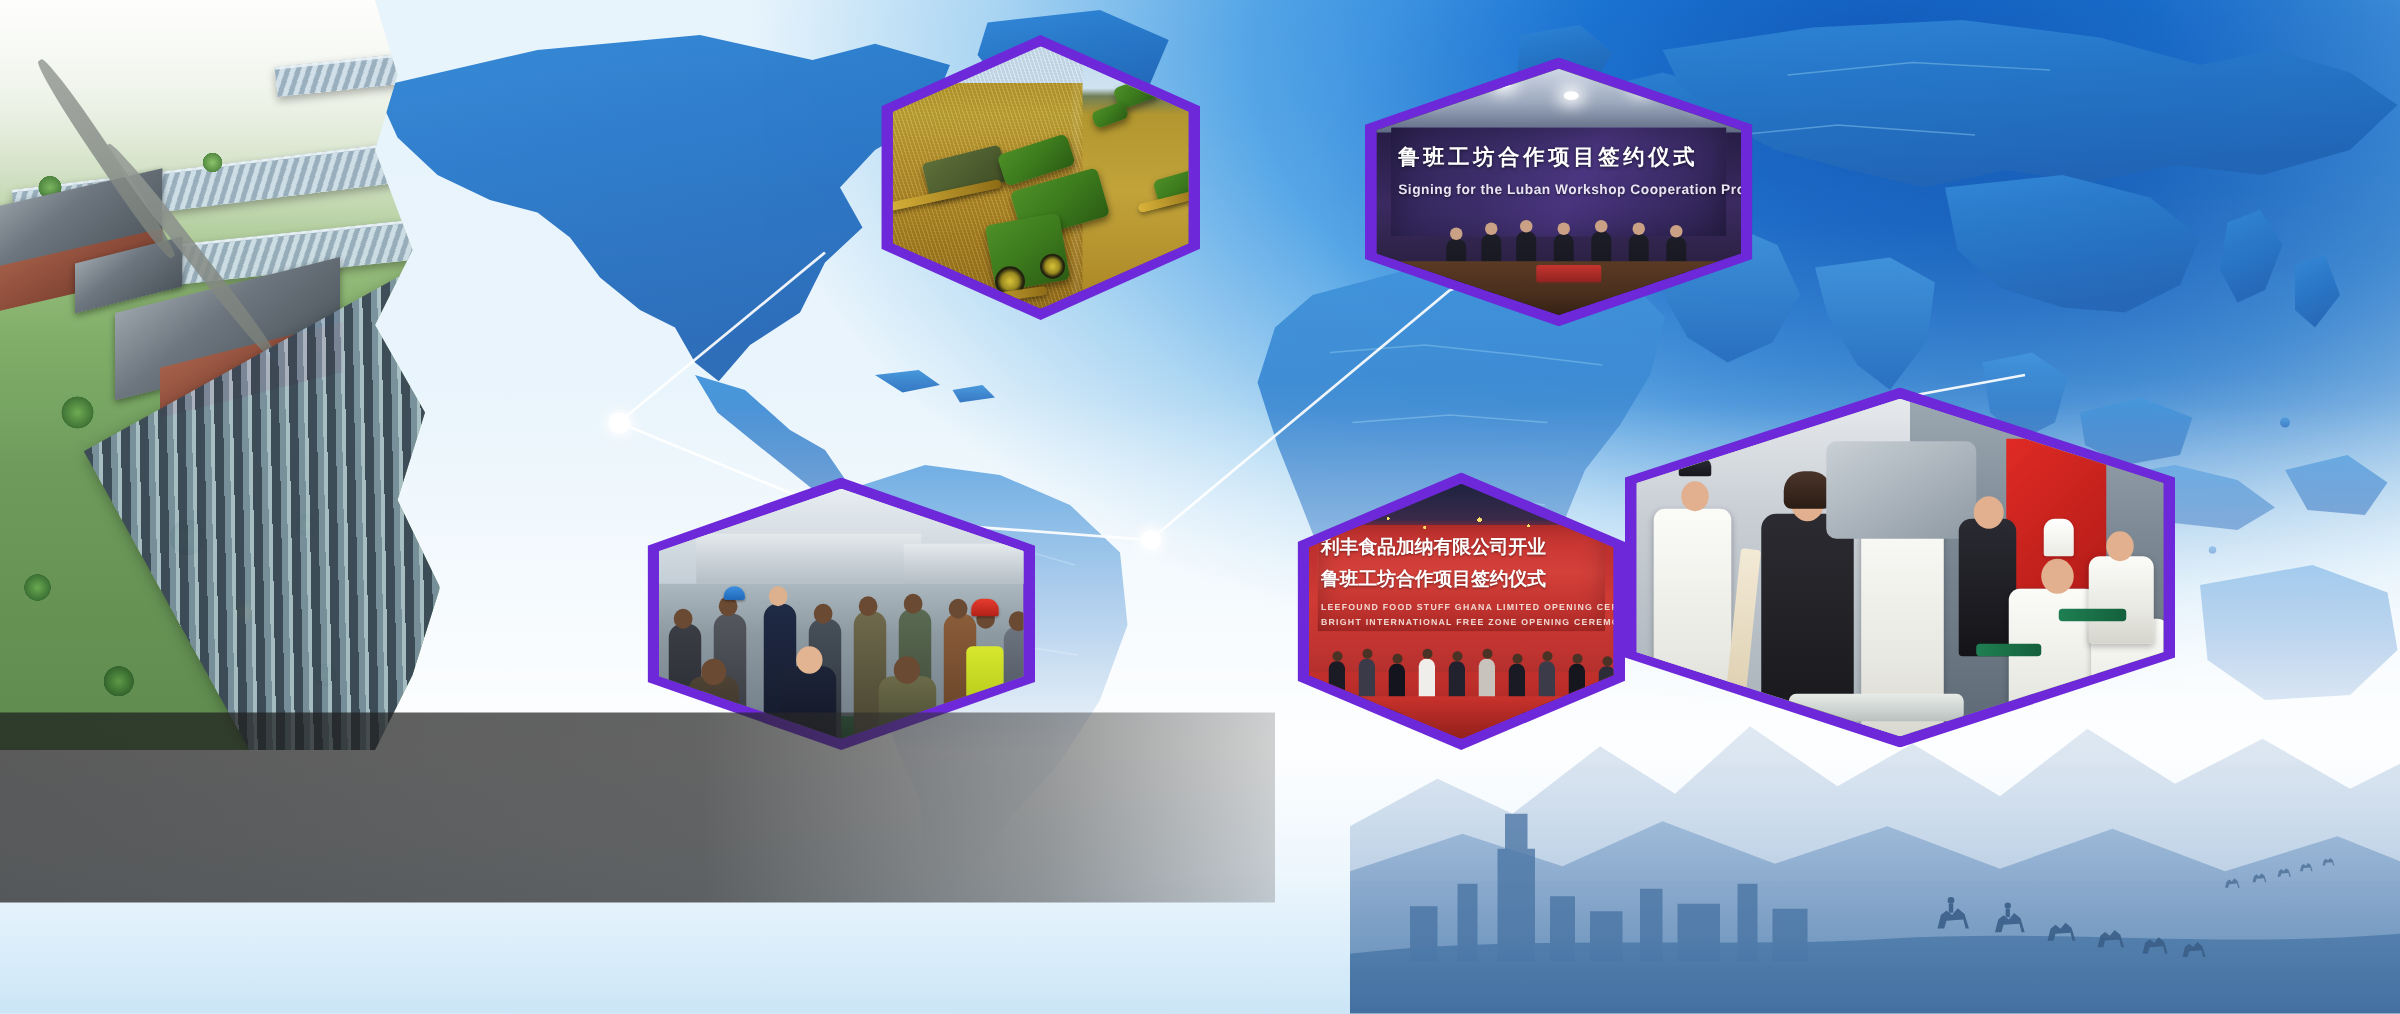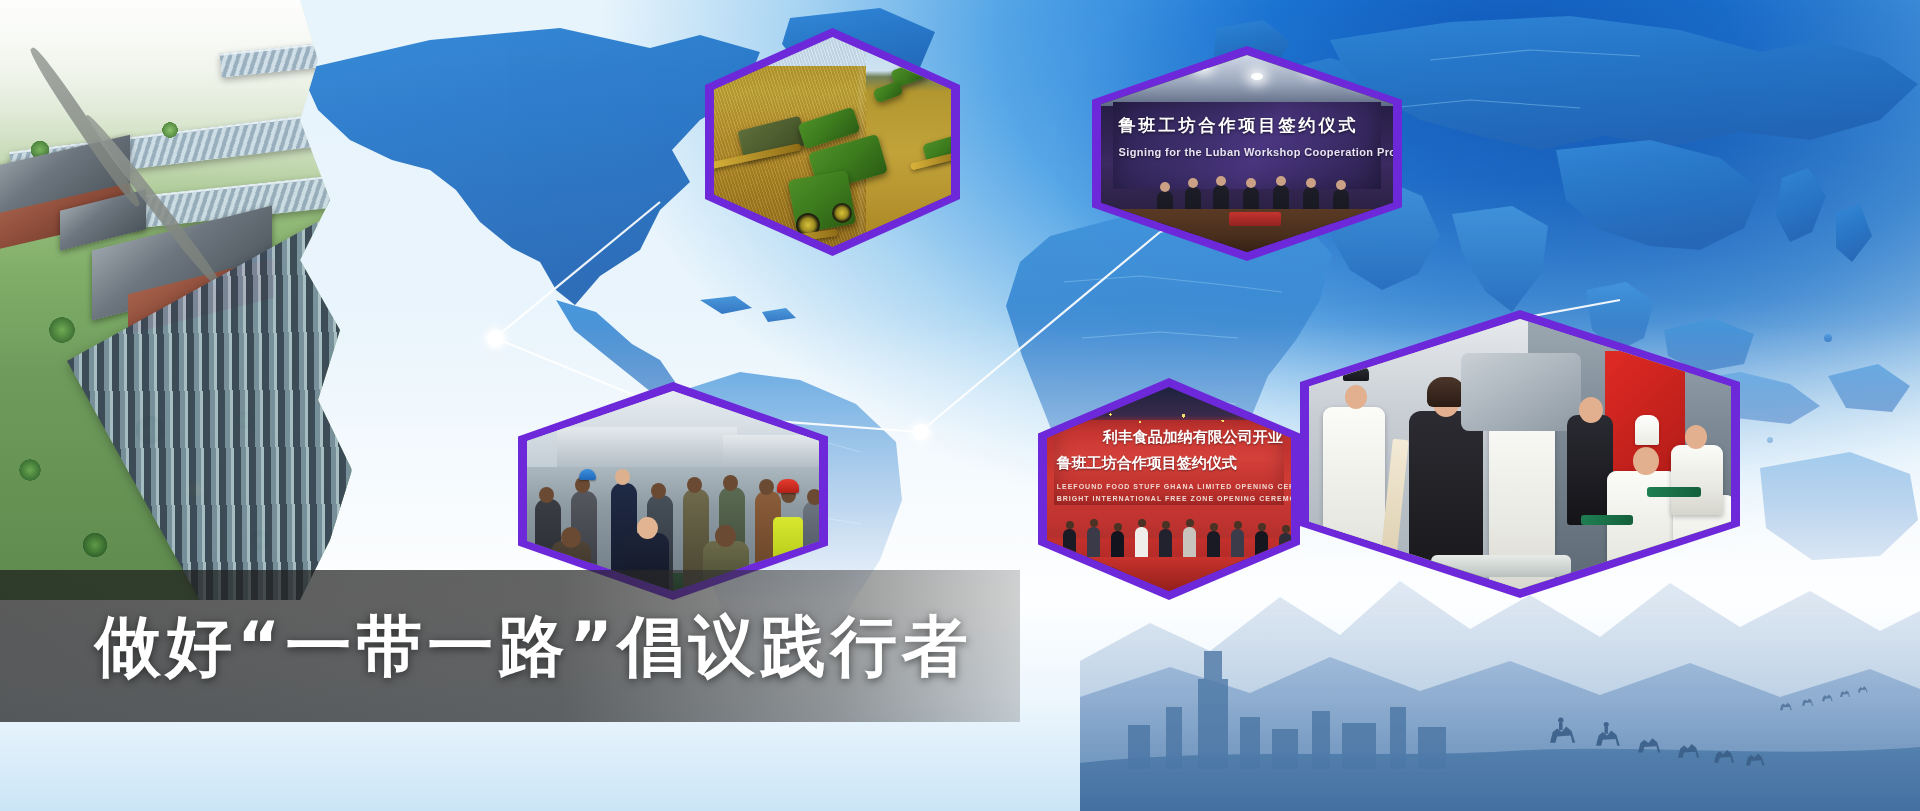--- a/index.html
+++ b/index.html
@@ -255,21 +255,21 @@
     position:absolute; left:3%; top:16%; width:94%; height:42%;
     background: linear-gradient(to bottom, #c5322f 0%, #d4403a 45%, #b52b28 100%);
     box-shadow: inset 0 0 20px rgba(0,0,0,0.25);
   }
   .ghana-cn1, .ghana-cn2 {
     position:absolute; left:4%; width:94%; color:#ffffff;
     font-weight:bold; white-space:nowrap; letter-spacing:0px;
     text-shadow:0 1px 2px rgba(0,0,0,0.45);
     font-family:"DejaVu Sans","Liberation Sans",sans-serif;
   }
-  .ghana-cn1 { top:20%; font-size:15px;margin-left:46px; }
+  .ghana-cn1 { top:20%; font-size:15px; }
   .ghana-cn2 { top:33%; font-size:15px; }
   .ghana-en1, .ghana-en2 {
     position:absolute; left:4%; width:96%; color:#f2d9d3;
     font-size:7px; font-weight:bold; letter-spacing:1px; white-space:nowrap;
   }
   .ghana-en1 { top:47%; }
   .ghana-en2 { top:53%; }
   .ghana-stage {
     position:absolute; left:0; bottom:0; width:100%; height:26%;
     background: linear-gradient(to bottom, #c3302c 0%, #9d241f 100%);
@@ -692,15 +692,14 @@
       <div style="position:absolute; right:30px; top:168px; width:54px; height:10px;
                   background:linear-gradient(90deg,#1f7f52,#14603c); border-radius:3px;"></div>
       <div style="position:absolute; right:98px; top:196px; width:52px; height:10px;
                   background:linear-gradient(90deg,#1f7f52,#14603c); border-radius:3px;"></div>
       <div style="position:absolute; right:160px; bottom:12px; width:140px; height:22px; border-radius:6px;
                   background:linear-gradient(to bottom,#e8ece8,#b9c1bf);"></div>
     </div>
   </div>
 
   <div class="title-bar"></div>
-  <div class="title-text">做好“一带一路”倡议践行者</div>
 
 </div>
 
 </body></html>

